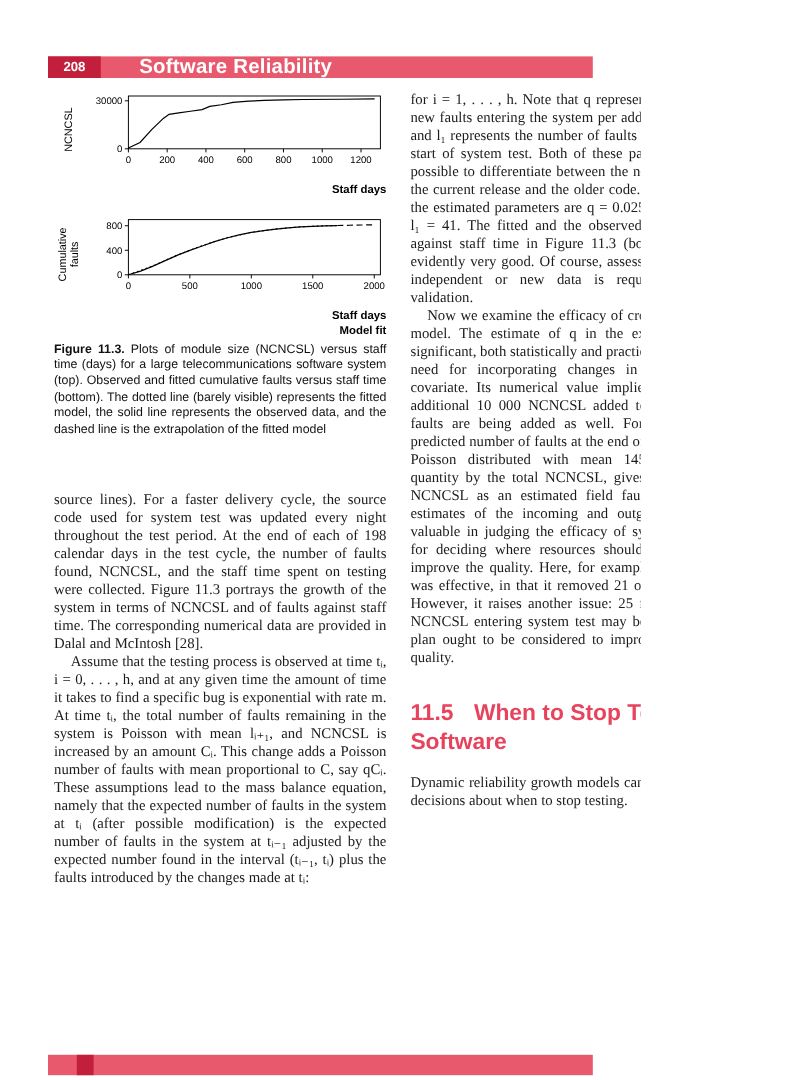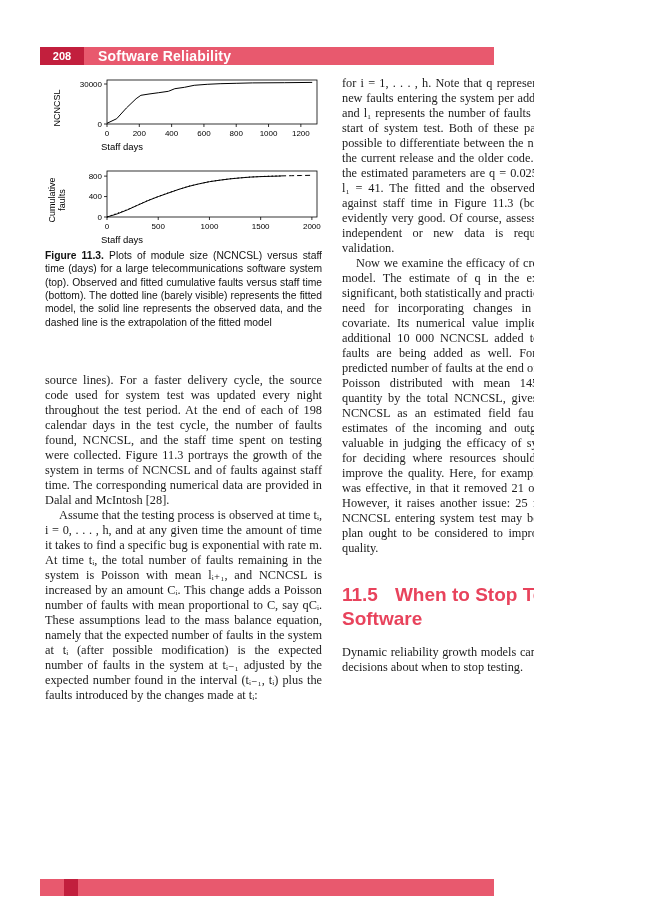--- a/index.html
+++ b/index.html
@@ -14,21 +14,21 @@
     position:absolute; top:47px; left:40px; right:40px; height:18px;
     background:var(--accent_pink,#e8596e); display:flex; align-items:center;
   }
   .pagenum-box {
     width:44px; height:18px; background:var(--accent_dark_red,#c21f3d);
     color:#fff; font-family:"Liberation Sans",sans-serif; font-weight:bold;
     font-size:11px; display:flex; align-items:center; justify-content:center;
   }
   .header-title {
     color:#ffffff; font-family:"Liberation Sans",sans-serif; font-weight:bold;
-    font-size:14px; margin-left:14px; letter-spacing:.2px;
+    font-size:17px; margin-left:32px; letter-spacing:.2px;
   }
   
   .footer {
     position:absolute; left:40px; right:40px; top:879px; height:17px;
     background:var(--accent_pink,#e8596e);
   }
   .footer-accent {
     position:absolute; left:24px; top:0; width:14px; height:17px;
     background:var(--accent_dark_red,#c21f3d);
   }
@@ -42,21 +42,21 @@
   .ylabel {
     position:absolute; top:50%; left:50%;
     transform:translate(-50%,-50%) rotate(-90deg);
     font-family:"Liberation Sans",sans-serif; font-size:9px; color:#000;
     text-align:center; line-height:1.1; white-space:nowrap;
   }
   .ylabel span { display:block; }
   svg text { font-family:"Liberation Sans",sans-serif; fill:#000; }
   .xlabel {
     font-family:"Liberation Sans",sans-serif; font-size:9.5px; color:#000;
-    text-align:left; padding-left:56px; line-height:1.25; margin-top:1px;
+    text-align:right; padding-left:56px; line-height:1.25; margin-top:13px;font-weight:bold;
   }
   .chart-gap { height:14px; }
   
   .caption {
     margin-top:3px;
     font-family:"Liberation Sans",sans-serif; font-size:10.3px;
     line-height:1.3; text-align:justify; color:#111;
   }
   .caption b { font-weight:bold; }
   
@@ -153,20 +153,21 @@
             <text x="31" y="32.355555555555554" text-anchor="end" font-size="8">400</text>
             <line x1="33" y1="9.111111111111114" x2="36" y2="9.111111111111114" stroke="#000" stroke-width="0.8"></line>
             <text x="31" y="11.911111111111115" text-anchor="end" font-size="8">800</text>
             <polyline points="36.0,50.0 46.2,46.9 56.5,42.8 66.7,38.2 77.0,33.6 87.2,29.6 97.5,26.0 107.7,22.4 118.0,19.3 128.2,16.8 138.4,14.7 148.7,13.2 158.9,11.9 169.2,10.9 179.4,10.1 189.7,9.6 199.9,9.3 210.1,9.0" fill="none" stroke="#000" stroke-width="1" stroke-dasharray="none"></polyline>
             <polyline points="36.0,50.0 56.5,42.6 77.0,33.4 97.5,25.7 118.0,19.1 138.4,14.6 158.9,11.8 179.4,10.0 199.9,9.1 210.1,8.9" fill="none" stroke="#000" stroke-width="1" stroke-dasharray="1.4,2.4"></polyline>
             <polyline points="210.1,8.9 220.4,8.7 230.6,8.5 240.9,8.3" fill="none" stroke="#000" stroke-width="1" stroke-dasharray="5,3"></polyline>
           </svg>
       </div>
       <div class="xlabel">
         <div>Staff days</div>
+        <div>Model fit</div>
       </div>
     </div>
 
     <div class="caption">
       <b>Figure 11.3.</b><span> Plots of module size (NCNCSL) versus staff time (days) for a large telecommunications software system (top). Observed and fitted cumulative faults versus staff time (bottom). The dotted line (barely visible) represents the fitted model, the solid line represents the observed data, and the dashed line is the extrapolation of the fitted model</span>
     </div>
 
     <p class="para first-body">source lines). For a faster delivery cycle, the source code used for system test was updated every night throughout the test period. At the end of each of 198 calendar days in the test cycle, the number of faults found, NCNCSL, and the staff time spent on testing were collected. Figure 11.3 portrays the growth of the system in terms of NCNCSL and of faults against staff time. The corresponding numerical data are provided in Dalal and McIntosh [28].</p>
     <p class="para indent p-space">Assume that the testing process is observed at time tᵢ, i = 0, . . . , h, and at any given time the amount of time it takes to find a specific bug is exponential with rate m. At time tᵢ, the total number of faults remaining in the system is Poisson with mean lᵢ₊₁, and NCNCSL is increased by an amount Cᵢ. This change adds a Poisson number of faults with mean proportional to C, say qCᵢ. These assumptions lead to the mass balance equation, namely that the expected number of faults in the system at tᵢ (after possible modification) is the expected number of faults in the system at tᵢ₋₁ adjusted by the expected number found in the interval (tᵢ₋₁, tᵢ) plus the faults introduced by the changes made at tᵢ:</p>
 

